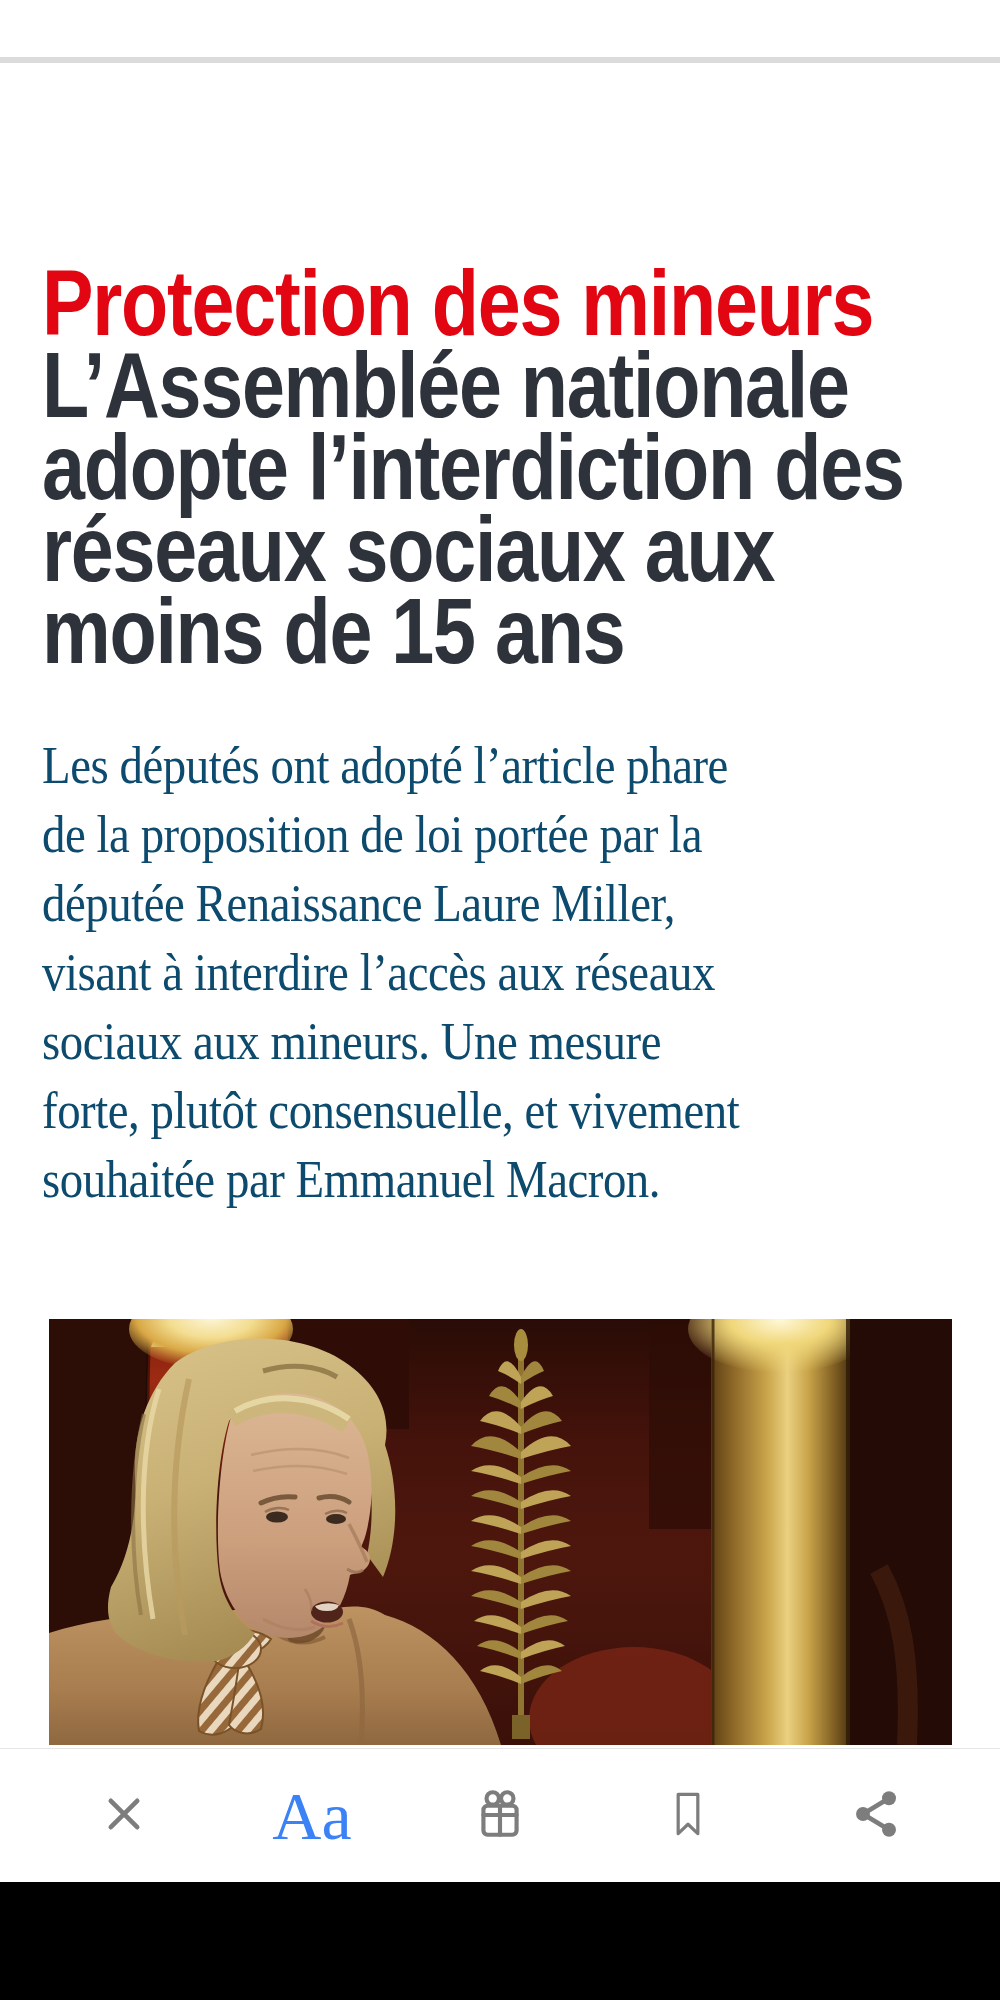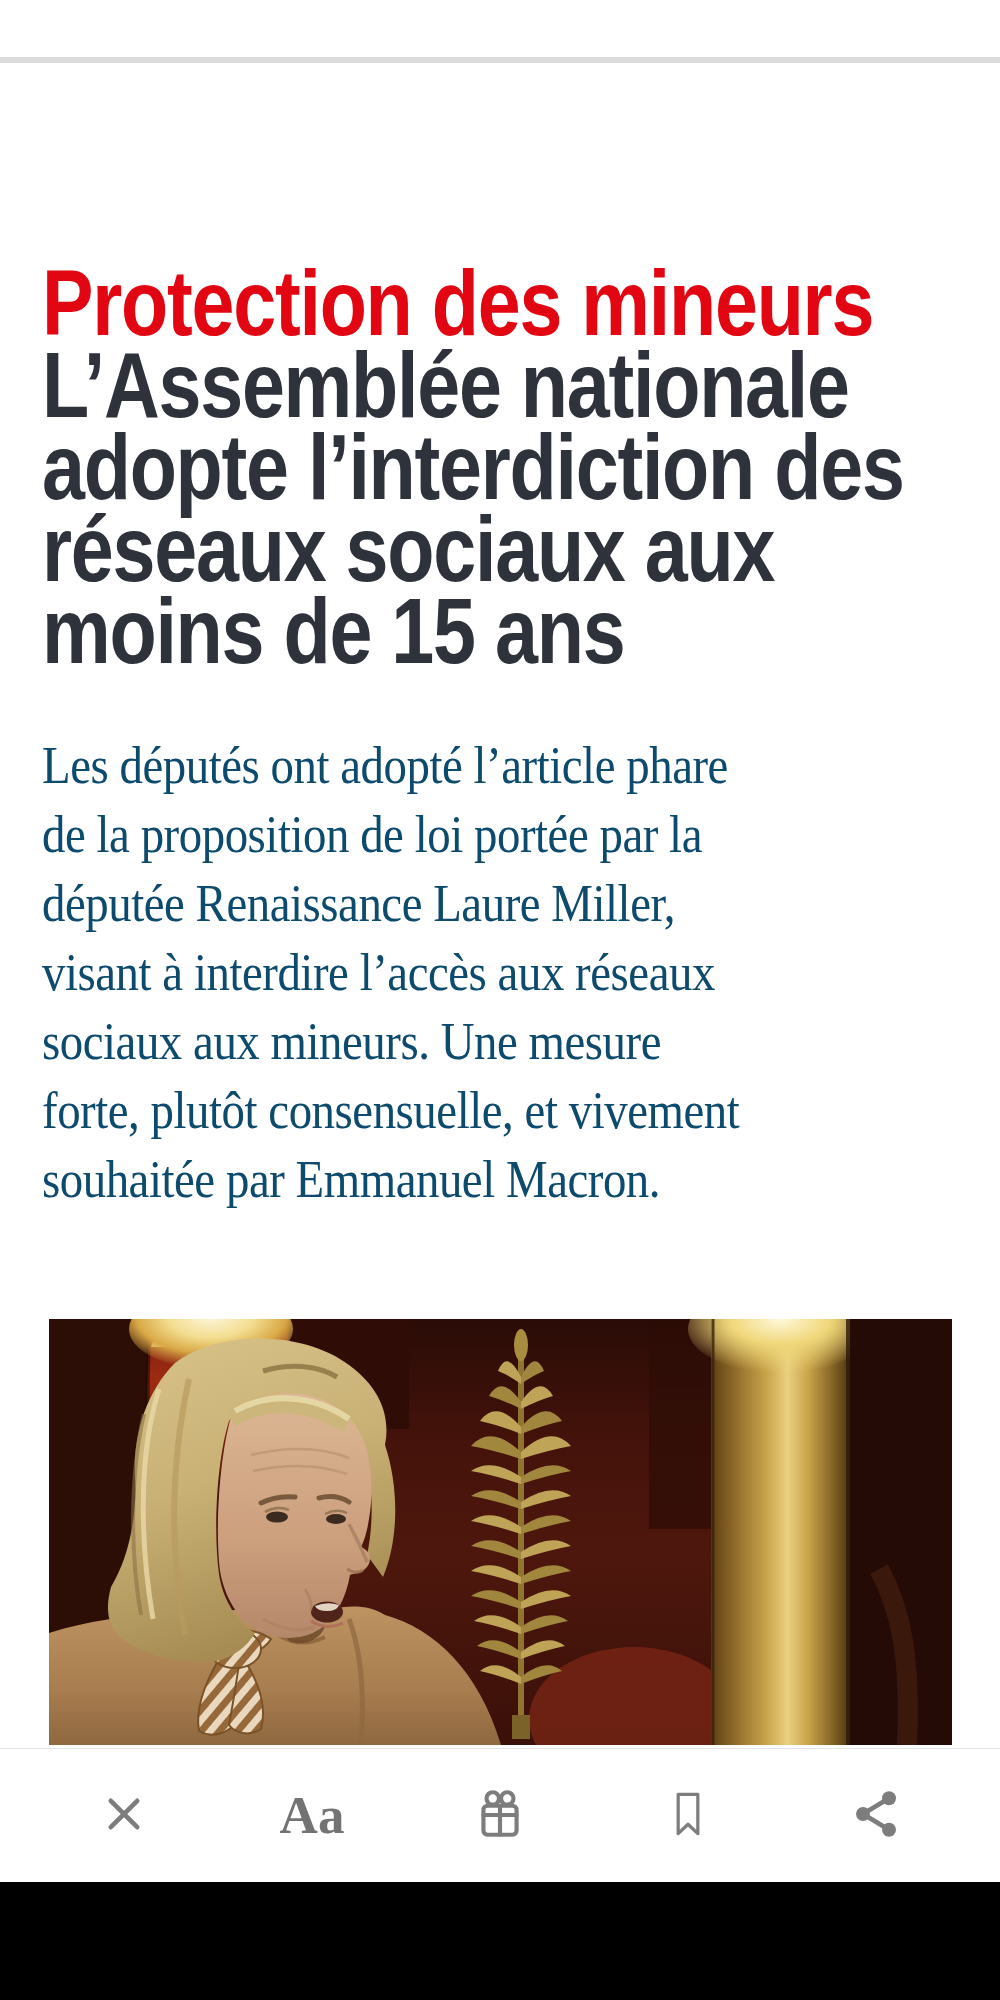--- a/index.html
+++ b/index.html
@@ -15,21 +15,21 @@
   .standfirst-block{position:absolute;left:42px;top:731px;color:#0c4a6e;}
   .sf-line{display:block;white-space:nowrap;font-family:"Liberation Serif",serif;
           font-size:52px;line-height:69px;letter-spacing:-0.5px;
           transform:scaleX(0.9);transform-origin:0 50%;}
   .article-photo{position:absolute;left:49px;top:1319px;width:903px;height:426px;overflow:hidden;}
   .article-photo svg{display:block;width:100%;height:100%;}
   .toolbar{position:absolute;left:0;top:1748px;width:1000px;height:134px;background:#ffffff;
           border-top:1px solid #e5e5e5;box-sizing:border-box;
           display:flex;justify-content:space-around;align-items:center;padding:0 30px;}
   .tb-btn{width:120px;height:110px;display:flex;justify-content:center;align-items:center;background:none;border:none;}
-  .tb-label{font-family:"Liberation Serif",serif;font-size:53px;color:#737373;line-height:1;font-weight:bold;}
+  .tb-label{font-family:"Liberation Serif",serif;font-size:68px;color:#3b82f6;line-height:1;}
   .system-nav{position:absolute;left:0;top:1882px;width:1000px;height:118px;background:#000000;}
 </style>
 </head>
 <body>
 
 <div class="screen">
 
   <div class="status-divider"></div>
 
   <div class="headline-block">

